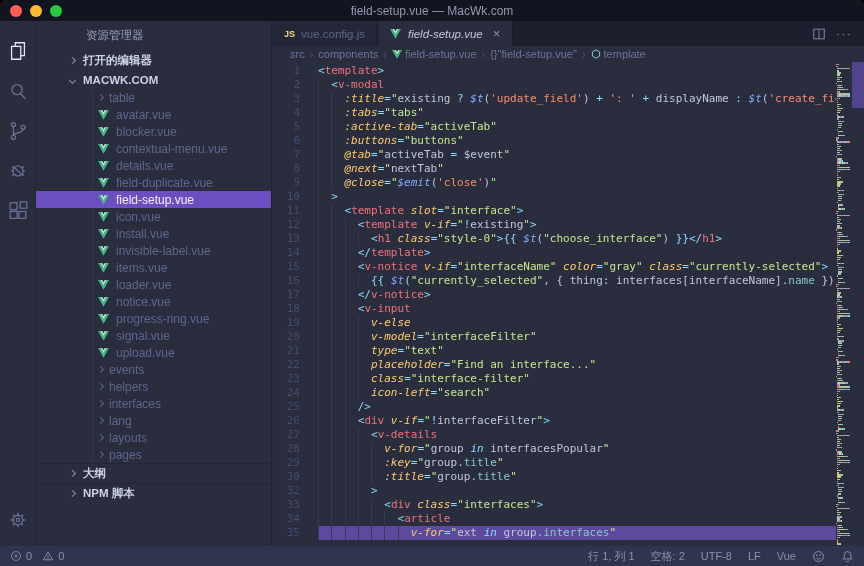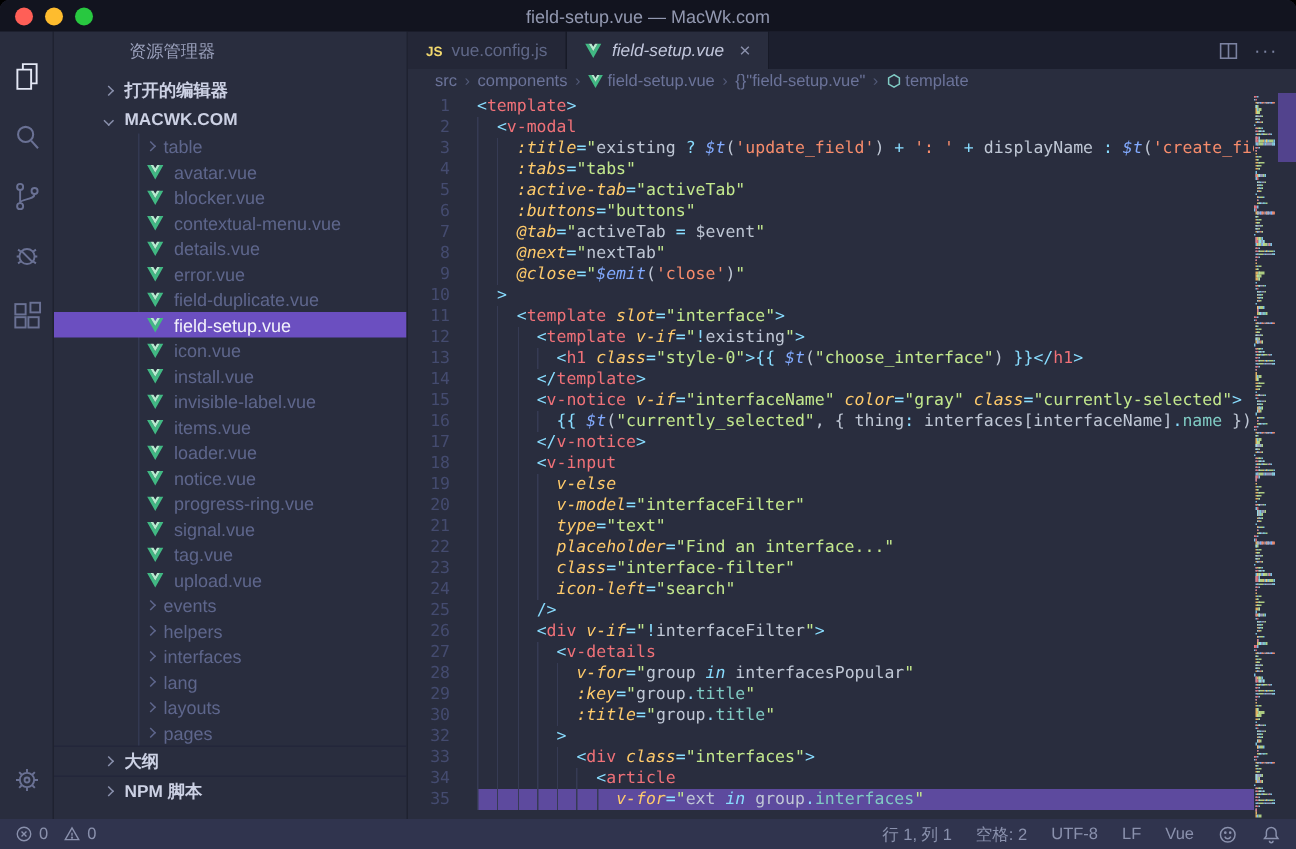--- a/index.html
+++ b/index.html
@@ -201,29 +201,20 @@
             </span>
             <span class="tree-label">details.vue</span>
           </div>
           <div class="tree-row">
             <span class="ic-vue">
               <svg width="11" height="10" viewBox="0 0 12 11">
                 <path fill="#41b883" d="M0 0h2.6L6 5.7 9.4 0H12L6 10.6z"></path>
                 <path fill="#b7ecd0" d="M2.6 0h2L6 2.4 7.4 0h2L6 5.7z"></path>
               </svg>
             </span>
-            <span class="tree-label">error.vue</span>
-          </div>
-          <div class="tree-row">
-            <span class="ic-vue">
-              <svg width="11" height="10" viewBox="0 0 12 11">
-                <path fill="#41b883" d="M0 0h2.6L6 5.7 9.4 0H12L6 10.6z"></path>
-                <path fill="#b7ecd0" d="M2.6 0h2L6 2.4 7.4 0h2L6 5.7z"></path>
-              </svg>
-            </span>
             <span class="tree-label">field-duplicate.vue</span>
           </div>
           <div class="tree-row sel">
             <span class="ic-vue">
               <svg width="11" height="10" viewBox="0 0 12 11">
                 <path fill="#41b883" d="M0 0h2.6L6 5.7 9.4 0H12L6 10.6z"></path>
                 <path fill="#b7ecd0" d="M2.6 0h2L6 2.4 7.4 0h2L6 5.7z"></path>
               </svg>
             </span>
             <span class="tree-label">field-setup.vue</span>
@@ -292,29 +283,20 @@
             <span class="tree-label">progress-ring.vue</span>
           </div>
           <div class="tree-row">
             <span class="ic-vue">
               <svg width="11" height="10" viewBox="0 0 12 11">
                 <path fill="#41b883" d="M0 0h2.6L6 5.7 9.4 0H12L6 10.6z"></path>
                 <path fill="#b7ecd0" d="M2.6 0h2L6 2.4 7.4 0h2L6 5.7z"></path>
               </svg>
             </span>
             <span class="tree-label">signal.vue</span>
-          </div>
-          <div class="tree-row">
-            <span class="ic-vue">
-              <svg width="11" height="10" viewBox="0 0 12 11">
-                <path fill="#41b883" d="M0 0h2.6L6 5.7 9.4 0H12L6 10.6z"></path>
-                <path fill="#b7ecd0" d="M2.6 0h2L6 2.4 7.4 0h2L6 5.7z"></path>
-              </svg>
-            </span>
-            <span class="tree-label">tag.vue</span>
           </div>
           <div class="tree-row">
             <span class="ic-vue">
               <svg width="11" height="10" viewBox="0 0 12 11">
                 <path fill="#41b883" d="M0 0h2.6L6 5.7 9.4 0H12L6 10.6z"></path>
                 <path fill="#b7ecd0" d="M2.6 0h2L6 2.4 7.4 0h2L6 5.7z"></path>
               </svg>
             </span>
             <span class="tree-label">upload.vue</span>
           </div>

